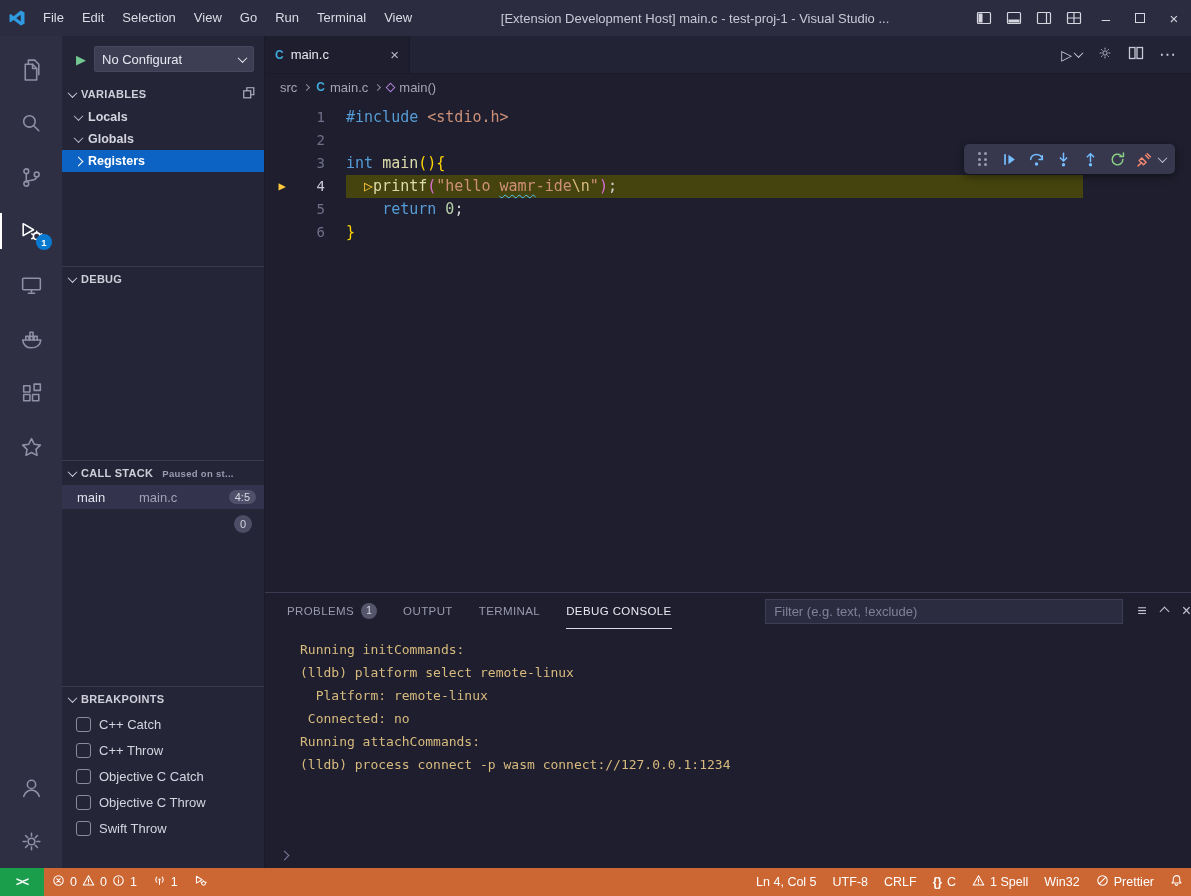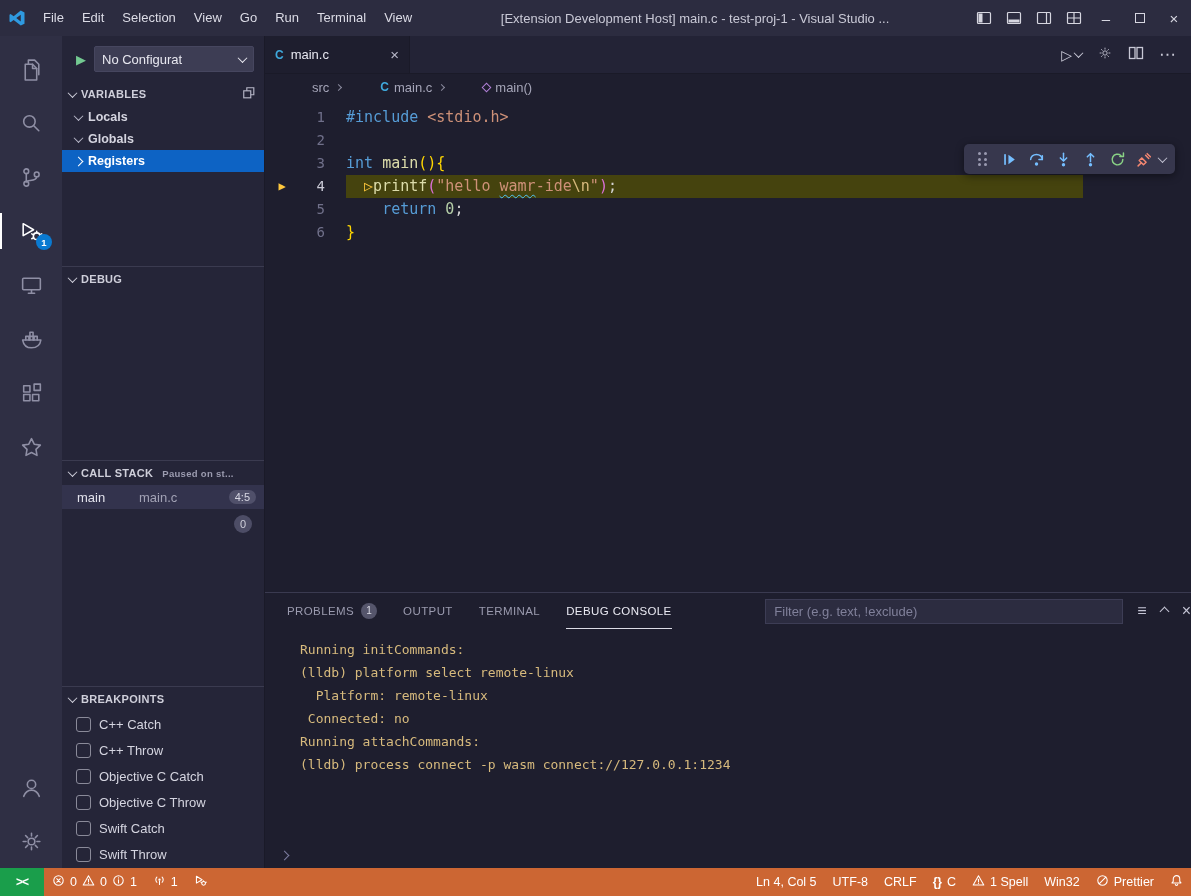--- a/index.html
+++ b/index.html
@@ -93,21 +93,21 @@
             background:#1e1e2e; border-right:1px solid #1a1a28; font-size:13px; color:#e8e8f0; }
   .c-icon { color:#3fa9dc; font-weight:700; font-size:12px; }
   .tab-close { margin-left:auto; color:#b8b8c8; font-size:15px; }
   #tab-actions { margin-left:auto; display:flex; align-items:center; gap:15px; padding-right:14px; color:#c8c8d6; }
   #tab-actions svg { width:16px; height:16px; stroke:currentColor; fill:none; stroke-width:1.3; }
   .run-combo { display:flex; align-items:center; gap:3px; font-size:14px; }
   .dots { font-size:17px; letter-spacing:1px; }
 
   #breadcrumbs { height:26px; display:flex; align-items:center; gap:7px; padding-left:15px;
                  font-size:13px; color:#a5a5b8; flex:none; }
-  .crumb { display:flex; align-items:center; gap:5px;margin-left:32px; }
+  .crumb { display:flex; align-items:center; gap:5px; }
   .method-icon { display:inline-block; width:7px; height:7px; border:1.5px solid #B180D7;
                  transform:rotate(45deg); }
 
   #code-wrap { flex:1; position:relative; min-height:0; overflow:hidden; }
   #code { padding-top:6px; font-family:"DejaVu Sans Mono","Liberation Mono",monospace; font-size:15px; }
   .code-line { display:flex; height:23px; line-height:23px; }
   .glyph { width:34px; text-align:center; color:#ffc83d; font-size:12px; flex:none; }
   .line-num { width:26px; text-align:right; color:#70708a; font-size:14px; flex:none; }
   .line-text { margin-left:21px; white-space:pre; }
   .code-line.current .line-num { color:#cacad6; }
@@ -363,24 +363,20 @@
               <span class="cbx"></span>
               <span class="bp-label">C++ Throw</span>
             </div>
             <div class="bp-row">
               <span class="cbx"></span>
               <span class="bp-label">Objective C Catch</span>
             </div>
             <div class="bp-row">
               <span class="cbx"></span>
               <span class="bp-label">Objective C Throw</span>
-            </div>
-            <div class="bp-row">
-              <span class="cbx"></span>
-              <span class="bp-label">Swift Catch</span>
             </div>
             <div class="bp-row">
               <span class="cbx"></span>
               <span class="bp-label">Swift Throw</span>
             </div>
           </div>
       </div>
     </div>
 
     <div id="editor-area">

